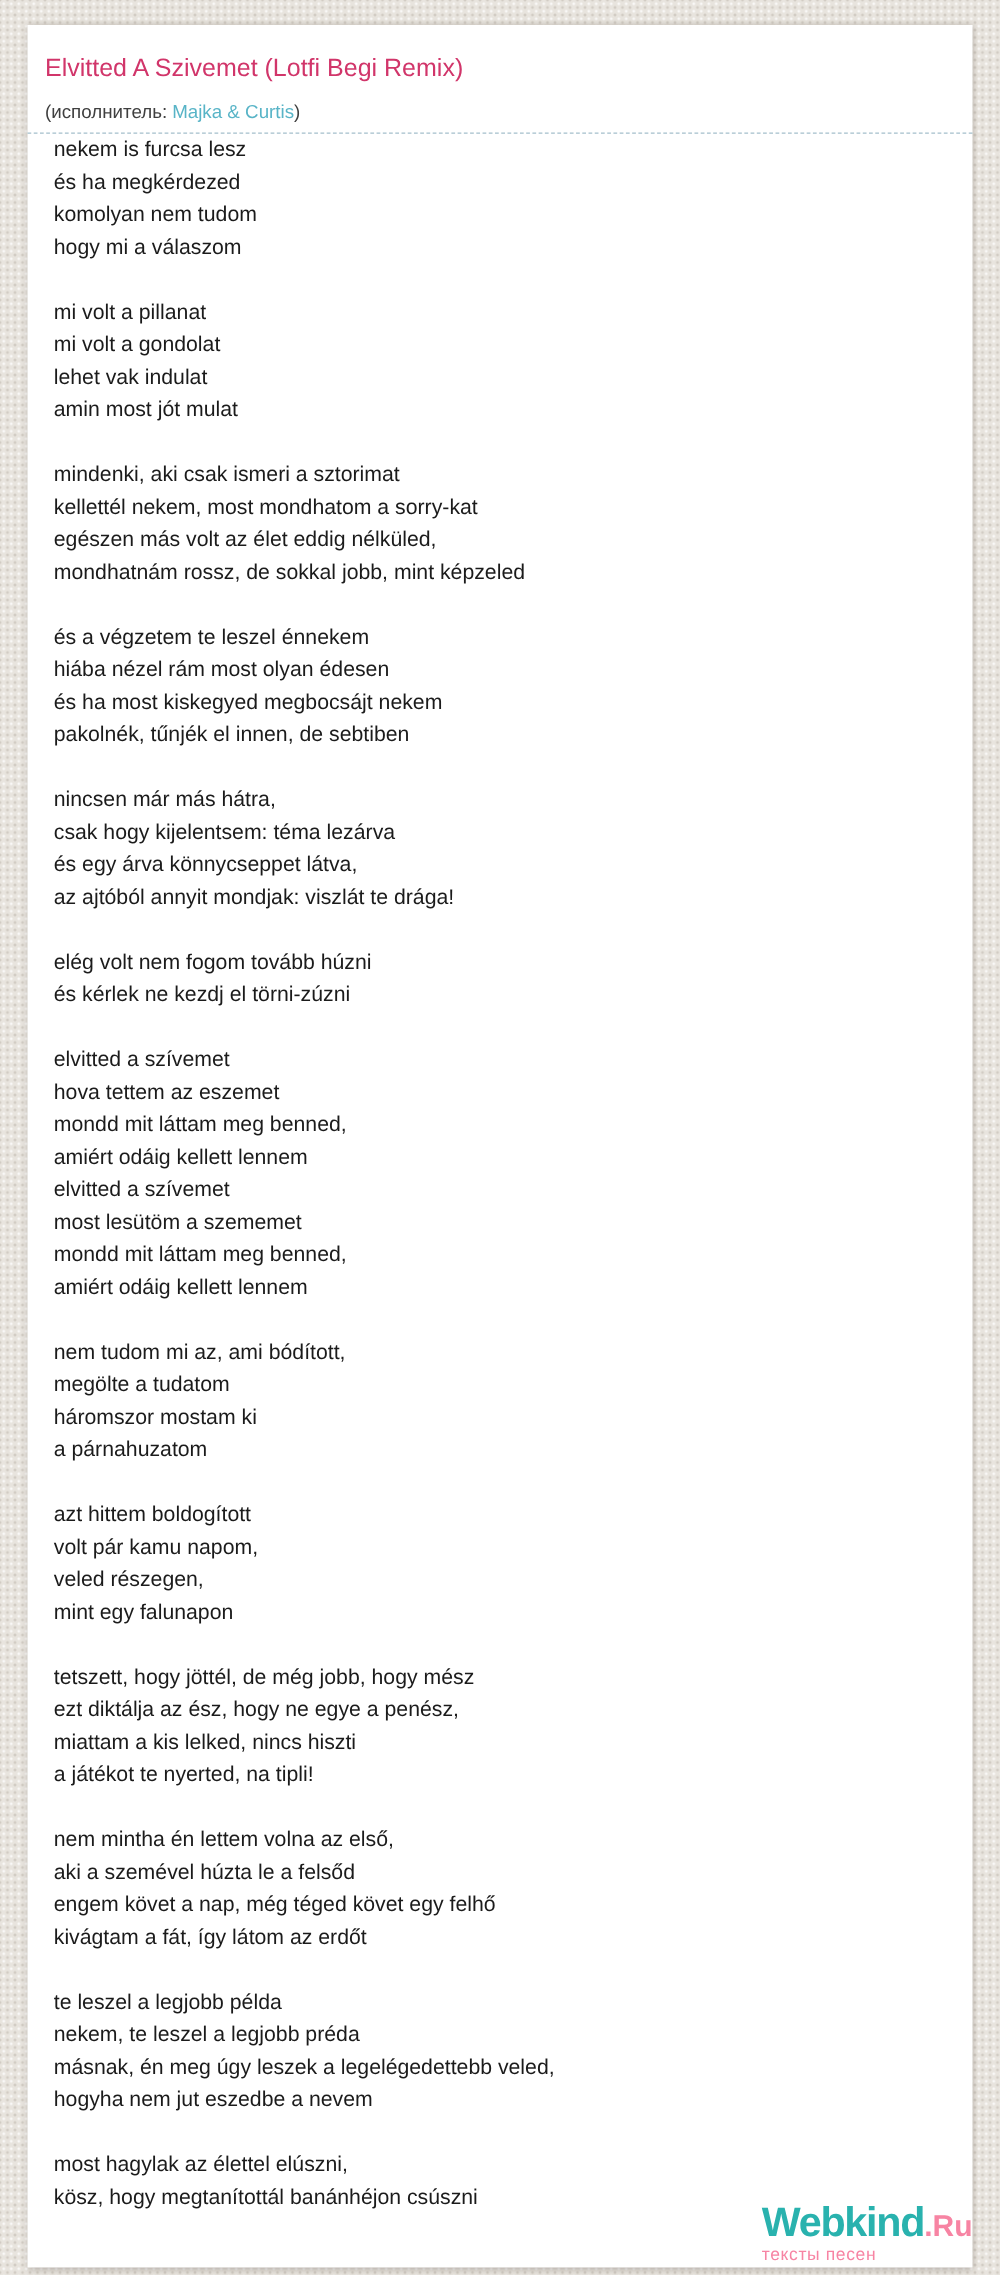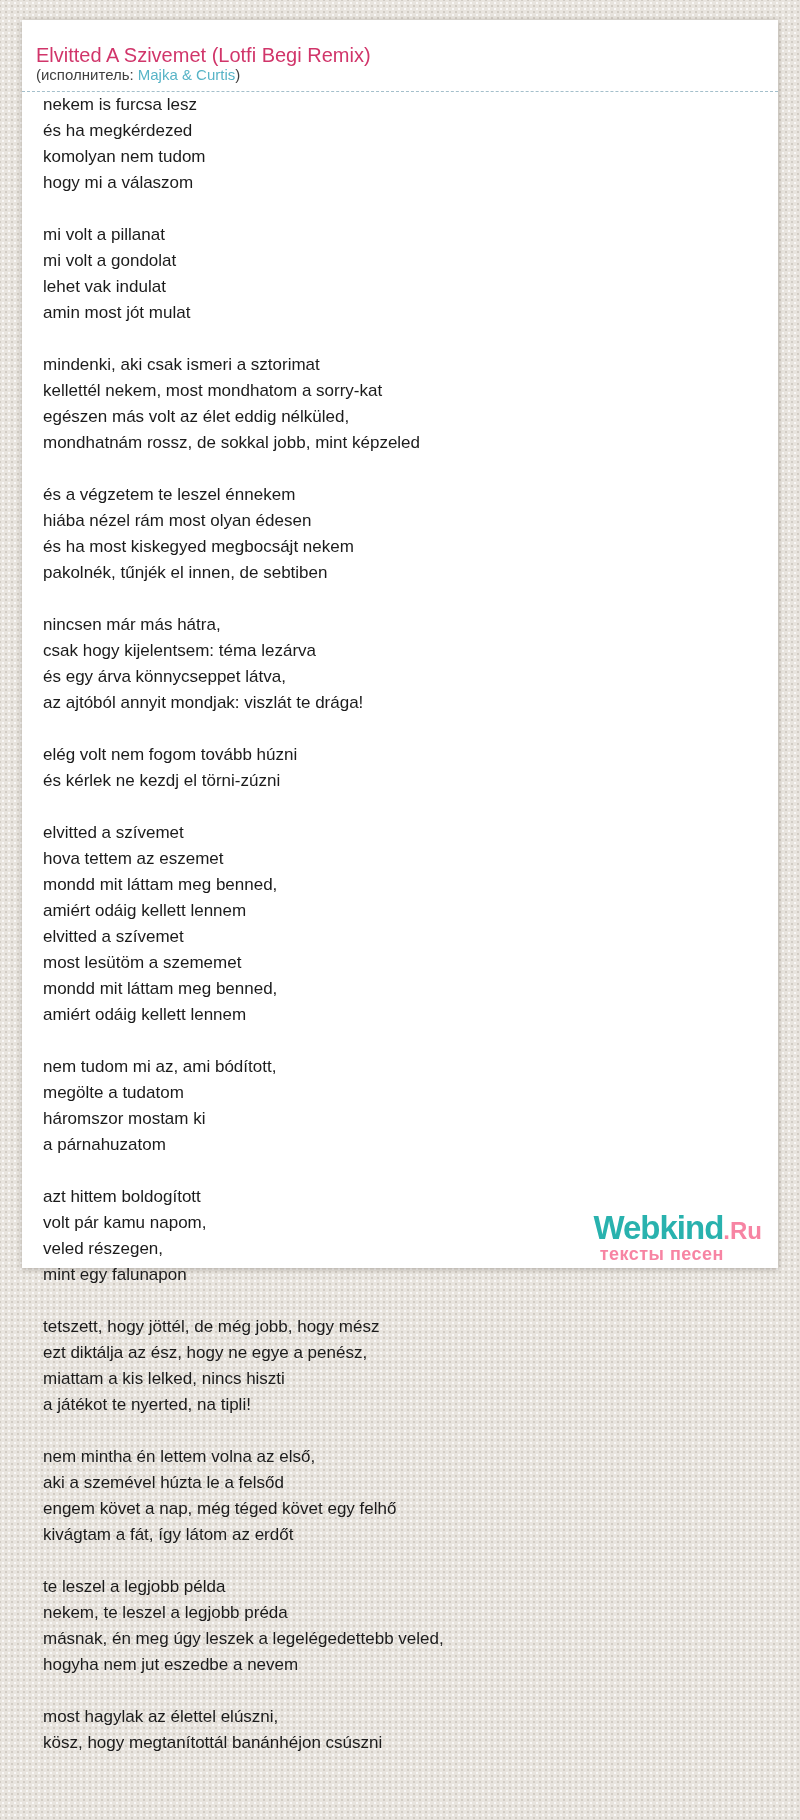--- a/index.html
+++ b/index.html
@@ -15,81 +15,80 @@
       radial-gradient(circle, rgba(255,255,255,0.75) 1px, transparent 1.3px),
       radial-gradient(circle, rgba(182,174,163,0.45) 1px, transparent 1.3px);
     background-size: 6px 6px, 6px 6px;
     background-position: 0 0, 3px 3px;
   }
   .panel {
     position: absolute;
     left: 22px;
     top: 20px;
     width: 756px;
-    height: 1248px;
+    height: 1794px;
     background: var(--panel_bg, #ffffff);
     box-shadow: 0 1px 5px rgba(110,100,90,0.5);
   }
   .header {
     padding: 24px 12px 8px 14px;
     border-bottom: 1px dashed var(--divider_color, #a4bfcb);
   }
   .song-title {
     margin: 0;
     font-size: 20px;
     font-weight: 400;
     line-height: 23px;
     color: var(--title_color, #d1356a);
   }
   .artist-line {
-    margin-top: 0;
+    margin-top: 15px;
     font-size: 15px;
     line-height: 16px;
     color: var(--subtitle_color, #3f3f3f);
   }
   .artist-line .prefix { margin-right: 4px; }
   .artist-line a {
     color: var(--link_color, #58b4c7);
     text-decoration: none;
   }
   .lyrics {
     margin: 0 14px 0 21px;
     font-size: 17px;
     line-height: 26px;
     color: var(--text_color, #1b1b1b);
     white-space: pre-line;
   }
   .logo {
     position: absolute;
-    right: 16px;
+    right: 0;
     bottom: 3px;
     display: block;
     text-decoration: none;
-    text-align: right;
   }
   .wordmark {
     display: block;
     line-height: 34px;
     white-space: nowrap;
   }
   .wordmark .name {
     font-size: 33px;
     font-weight: bold;
     letter-spacing: -1px;
     color: var(--logo_teal, #29b2ae);
   }
   .wordmark .domain {
     font-size: 24px;
     font-weight: bold;
     color: var(--logo_pink, #f784a3);
   }
   .tagline {
     display: block;
-    font-size: 18px;
-    font-weight: bold;
+    font-size: 14px;
+    font-weight: normal;
     letter-spacing: 0.5px;
     margin-top: -7px;
     padding-right: 38px;
     color: var(--logo_pink, #f784a3);
   }
 </style>
 </head>
 <body style="--title_color: #d1356a; --subtitle_color: #3f3f3f; --link_color: #58b4c7; --divider_color: #a4bfcb; --text_color: #1b1b1b; --panel_bg: #ffffff; --logo_teal: #29b2ae; --logo_pink: #f784a3;">
 
 <div class="panel">

